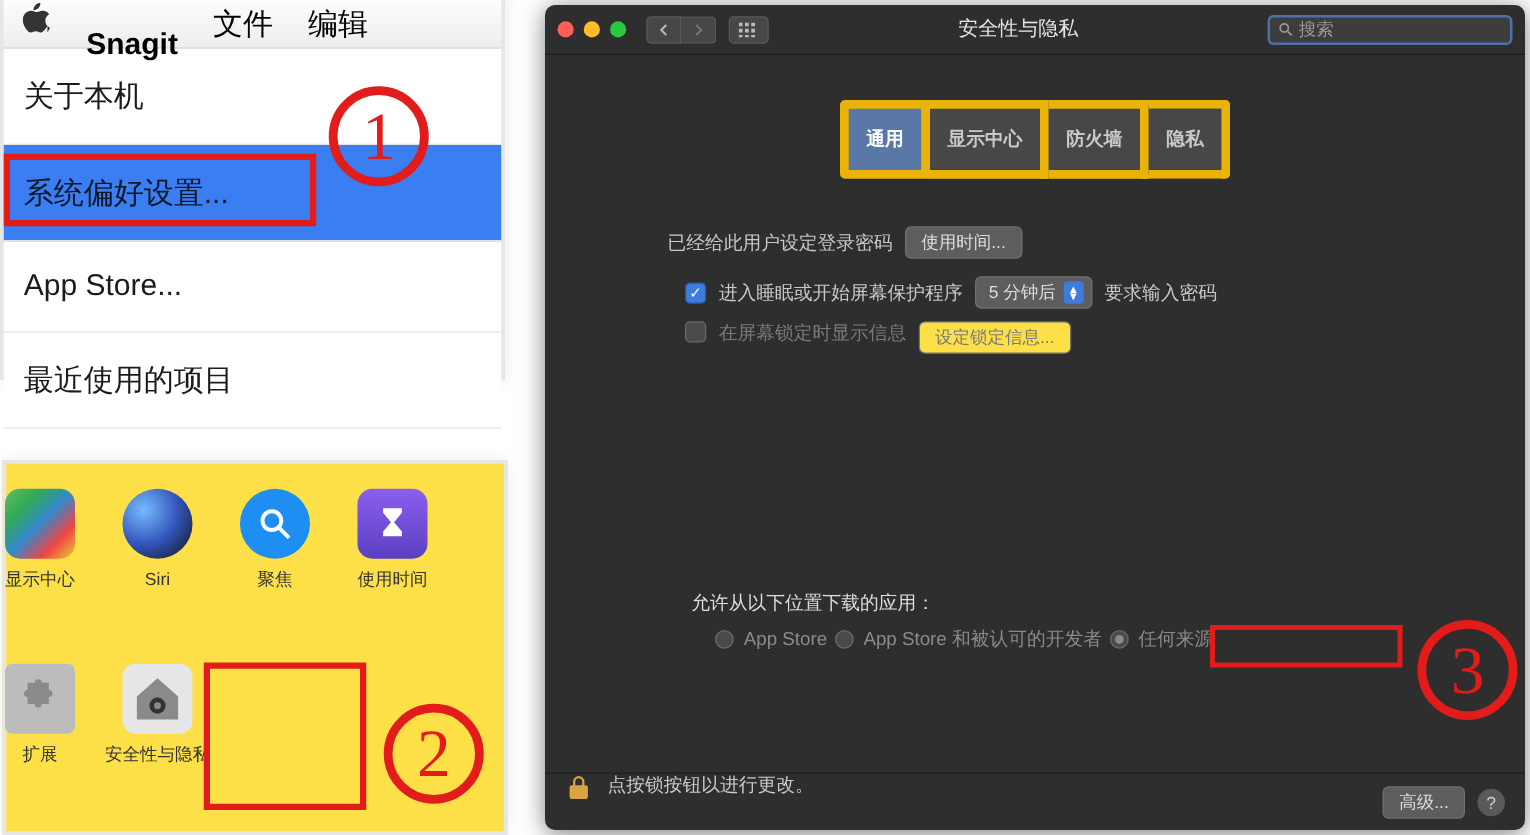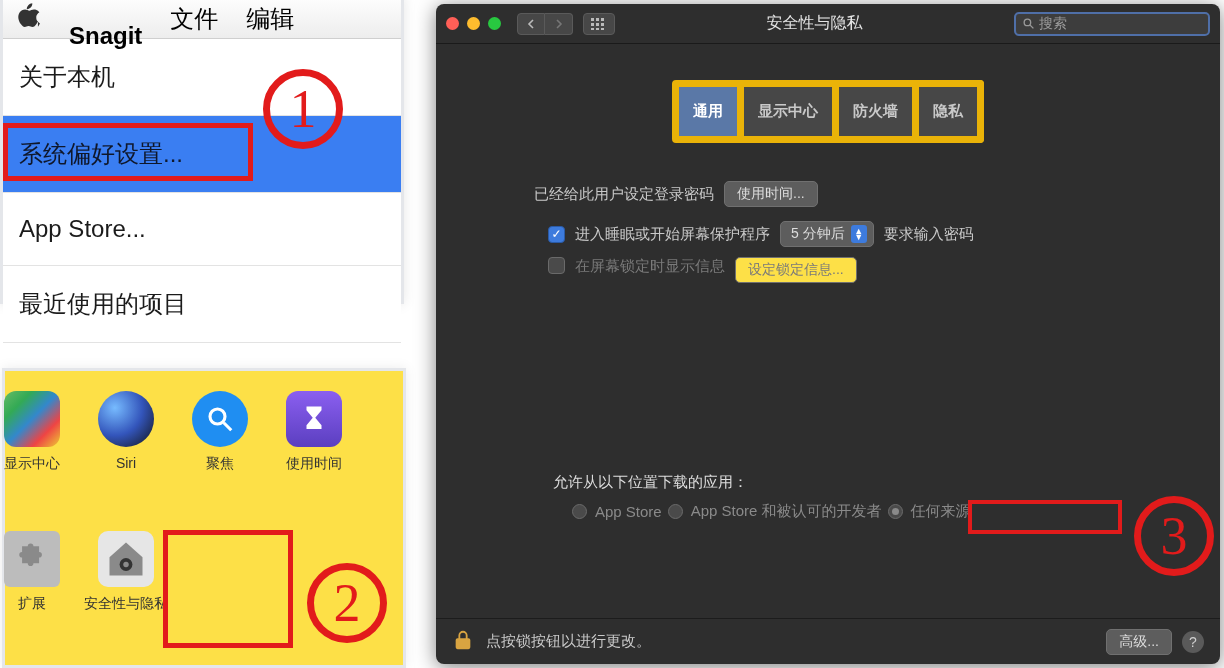--- a/index.html
+++ b/index.html
@@ -176,21 +176,21 @@
   .section-title{margin-top:190px;margin-left:57px;color:#ddd;}
   .radio-group{margin-top:10px;margin-left:76px;display:flex;flex-direction:row;gap:6px;color:#8a8a8a;}
   .radio-row{display:flex;align-items:center;gap:8px;}
   .radio{width:15px;height:15px;border-radius:50%;border:1px solid #6a6a6a;background:#4a4a4a;display:flex;align-items:center;justify-content:center;}
   .radio .inner{width:7px;height:7px;border-radius:50%;background:#8a8a8a;}
   .hl-box3{
     position:absolute;left:532px;top:496px;width:154px;height:34px;border:4px solid #e21b1b;pointer-events:none;
   }
   .footer{
     position:absolute;left:0;right:0;bottom:0;height:46px;
-    display:flex;align-items:center;padding:0 16px;border-top:1px solid #1c1c1c;
+    display:flex;padding:0 16px;border-top:1px solid #1c1c1c;
   }
   .lock-icon svg{width:22px;height:22px;}
   .footer-text{margin-left:12px;color:#c9c9c9;}
   .footer-right{margin-left:auto;display:flex;align-items:center;gap:10px;}
   .help{width:22px;height:22px;border-radius:50%;background:#5a5a5a;color:#cfcfcf;display:flex;align-items:center;justify-content:center;font-size:14px;}
   .circle-num{
     position:absolute;width:80px;height:80px;border:7px solid #e21b1b;border-radius:50%;
     display:flex;align-items:center;justify-content:center;color:#e21b1b;font-size:54px;font-family:"Times New Roman",serif;font-weight:400;pointer-events:none;
   }
   .panel2 .circle-num{left:302px;top:192px;}

